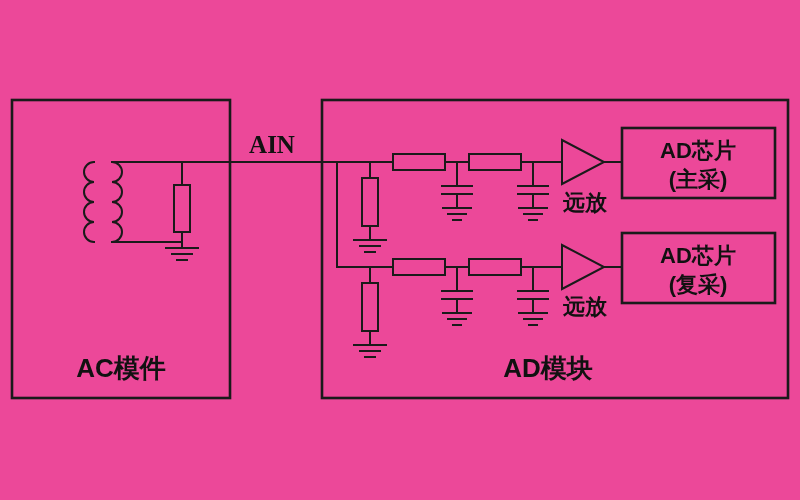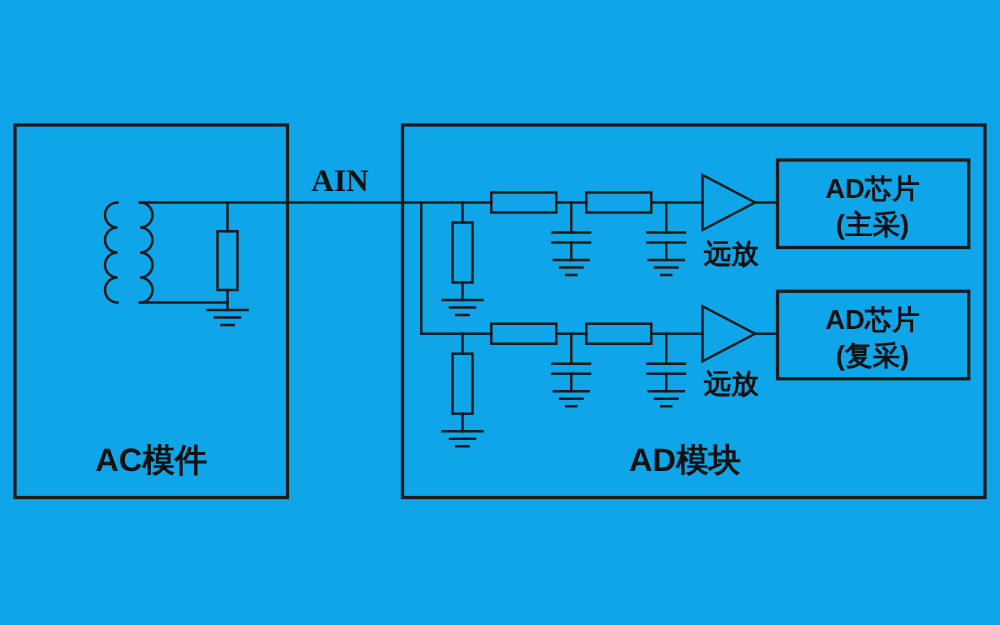--- a/index.html
+++ b/index.html
@@ -4,21 +4,21 @@
 <style>
   html, body {
     margin: 0;
     padding: 0;
     background: #ffffff;
   }
   #stage {
     position: relative;
     width: 800px;
     height: 500px;
-    background: #0ea5e9;
+    background: #ec4899;
     overflow: hidden;
   }
   svg { display: block; }
   .lines {
     stroke: #1a1a1a;
     stroke-width: 2;
     fill: none;
     stroke-linecap: square;
   }
   .lines .thick { stroke-width: 2.6; }

